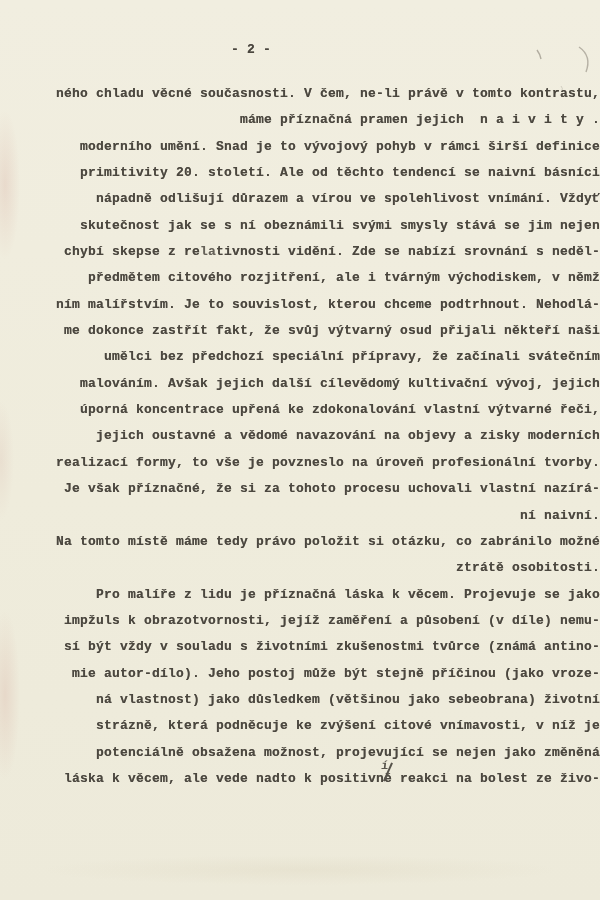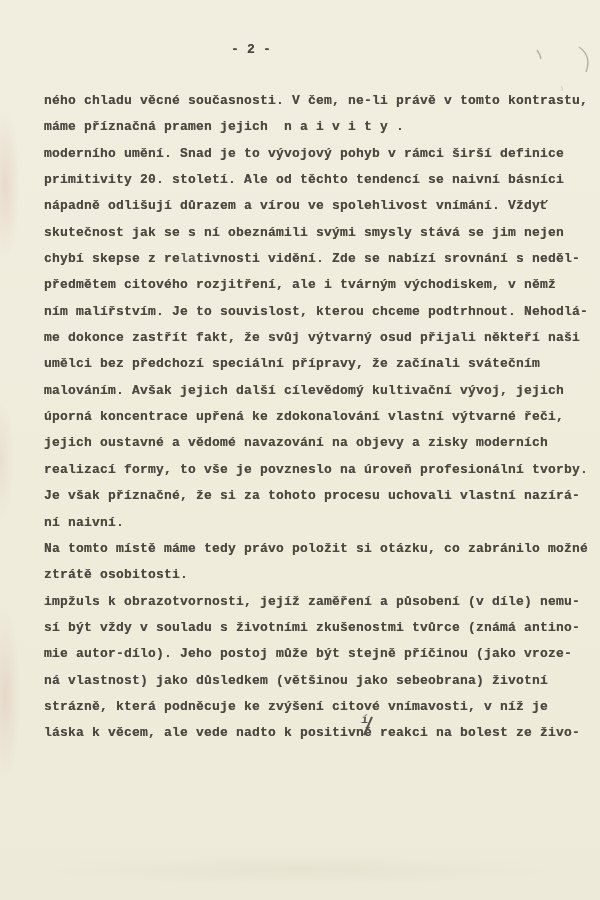--- a/index.html
+++ b/index.html
@@ -9,21 +9,21 @@
     background:linear-gradient(180deg,#f1eee0 0%,#efecdc 55%,#edeada 100%);
     overflow:hidden;
     font-family:"Liberation Mono","DejaVu Sans Mono",monospace;
   }
   .page-number{
     position:absolute;left:231px;top:42px;
     font-size:13px;font-weight:700;color:#4b473f;
     letter-spacing:0.2px;white-space:pre;
     text-shadow:0 0 0.6px rgba(70,66,58,.7);
   }
-  .text-block{position:absolute;left:44px;top:88px;width:556px;}
+  .text-block{position:absolute;left:44px;top:81px;width:556px;text-align:right;}
   .line{
     height:26.35px;line-height:26.35px;
     white-space:pre;overflow:visible;
     font-size:13px;font-weight:700;color:#4b473f;
     letter-spacing:0.2px;
     text-shadow:0 0 0.6px rgba(70,66,58,.65);
   }
   .seg-n{}
   .seg-faint{color:rgba(75,71,63,.52);}
   .seg-ghost{color:rgba(75,71,63,.25);text-shadow:none;}
@@ -71,21 +71,23 @@
       <div class="line"><span class="seg-n">me dokonce zastřít fakt, že svůj výtvarný osud přijali někteří naši</span></div>
       <div class="line"><span class="seg-n">umělci bez předchozí speciální přípravy, že začínali svátečním</span></div>
       <div class="line"><span class="seg-n">malováním. Avšak jejich další cílevědomý kultivační vývoj, jejich</span></div>
       <div class="line"><span class="seg-n">úporná koncentrace upřená ke zdokonalování vlastní výtvarné řeči,</span></div>
       <div class="line"><span class="seg-n">jejich oustavné a vědomé navazování na objevy a zisky moderních</span></div>
       <div class="line"><span class="seg-n">realizací formy, to vše je povzneslo na úroveň profesionální tvorby.</span></div>
       <div class="line"><span class="seg-n">Je však příznačné, že si za tohoto procesu uchovali vlastní nazírá-</span></div>
       <div class="line"><span class="seg-n">ní naivní.</span></div>
       <div class="line"><span class="seg-n">Na tomto místě máme tedy právo položit si otázku, co zabránilo možné</span></div>
       <div class="line"><span class="seg-n">ztrátě osobitosti.</span></div>
+      <div class="line"><span class="seg-n">Pro malíře z lidu je příznačná láska k věcem. Projevuje se jako</span></div>
       <div class="line"><span class="seg-n">impžuls k obrazotvornosti, jejíž zaměření a působení (v díle) nemu-</span></div>
       <div class="line"><span class="seg-n">sí být vždy v souladu s životními zkušenostmi tvůrce (známá antino-</span></div>
       <div class="line"><span class="seg-n">mie autor-dílo). Jeho postoj může být stejně příčinou (jako vroze-</span></div>
       <div class="line"><span class="seg-n">ná vlastnost) jako důsledkem (většinou jako sebeobrana) životní</span></div>
       <div class="line"><span class="seg-n">strázně, která podněcuje ke zvýšení citové vnímavosti, v níž je</span></div>
+      <div class="line"><span class="seg-n">potenciálně obsažena možnost, projevující se nejen jako změněná</span></div>
       <div class="line"><span class="seg-n">láska k věcem, ale vede nadto k positivn</span><span class="seg-struck">ě</span><span class="seg-hand">í</span><span class="seg-n"> reakci na bolest ze živo-</span></div>
     </div>
 
 </div>
 
 </body></html>

